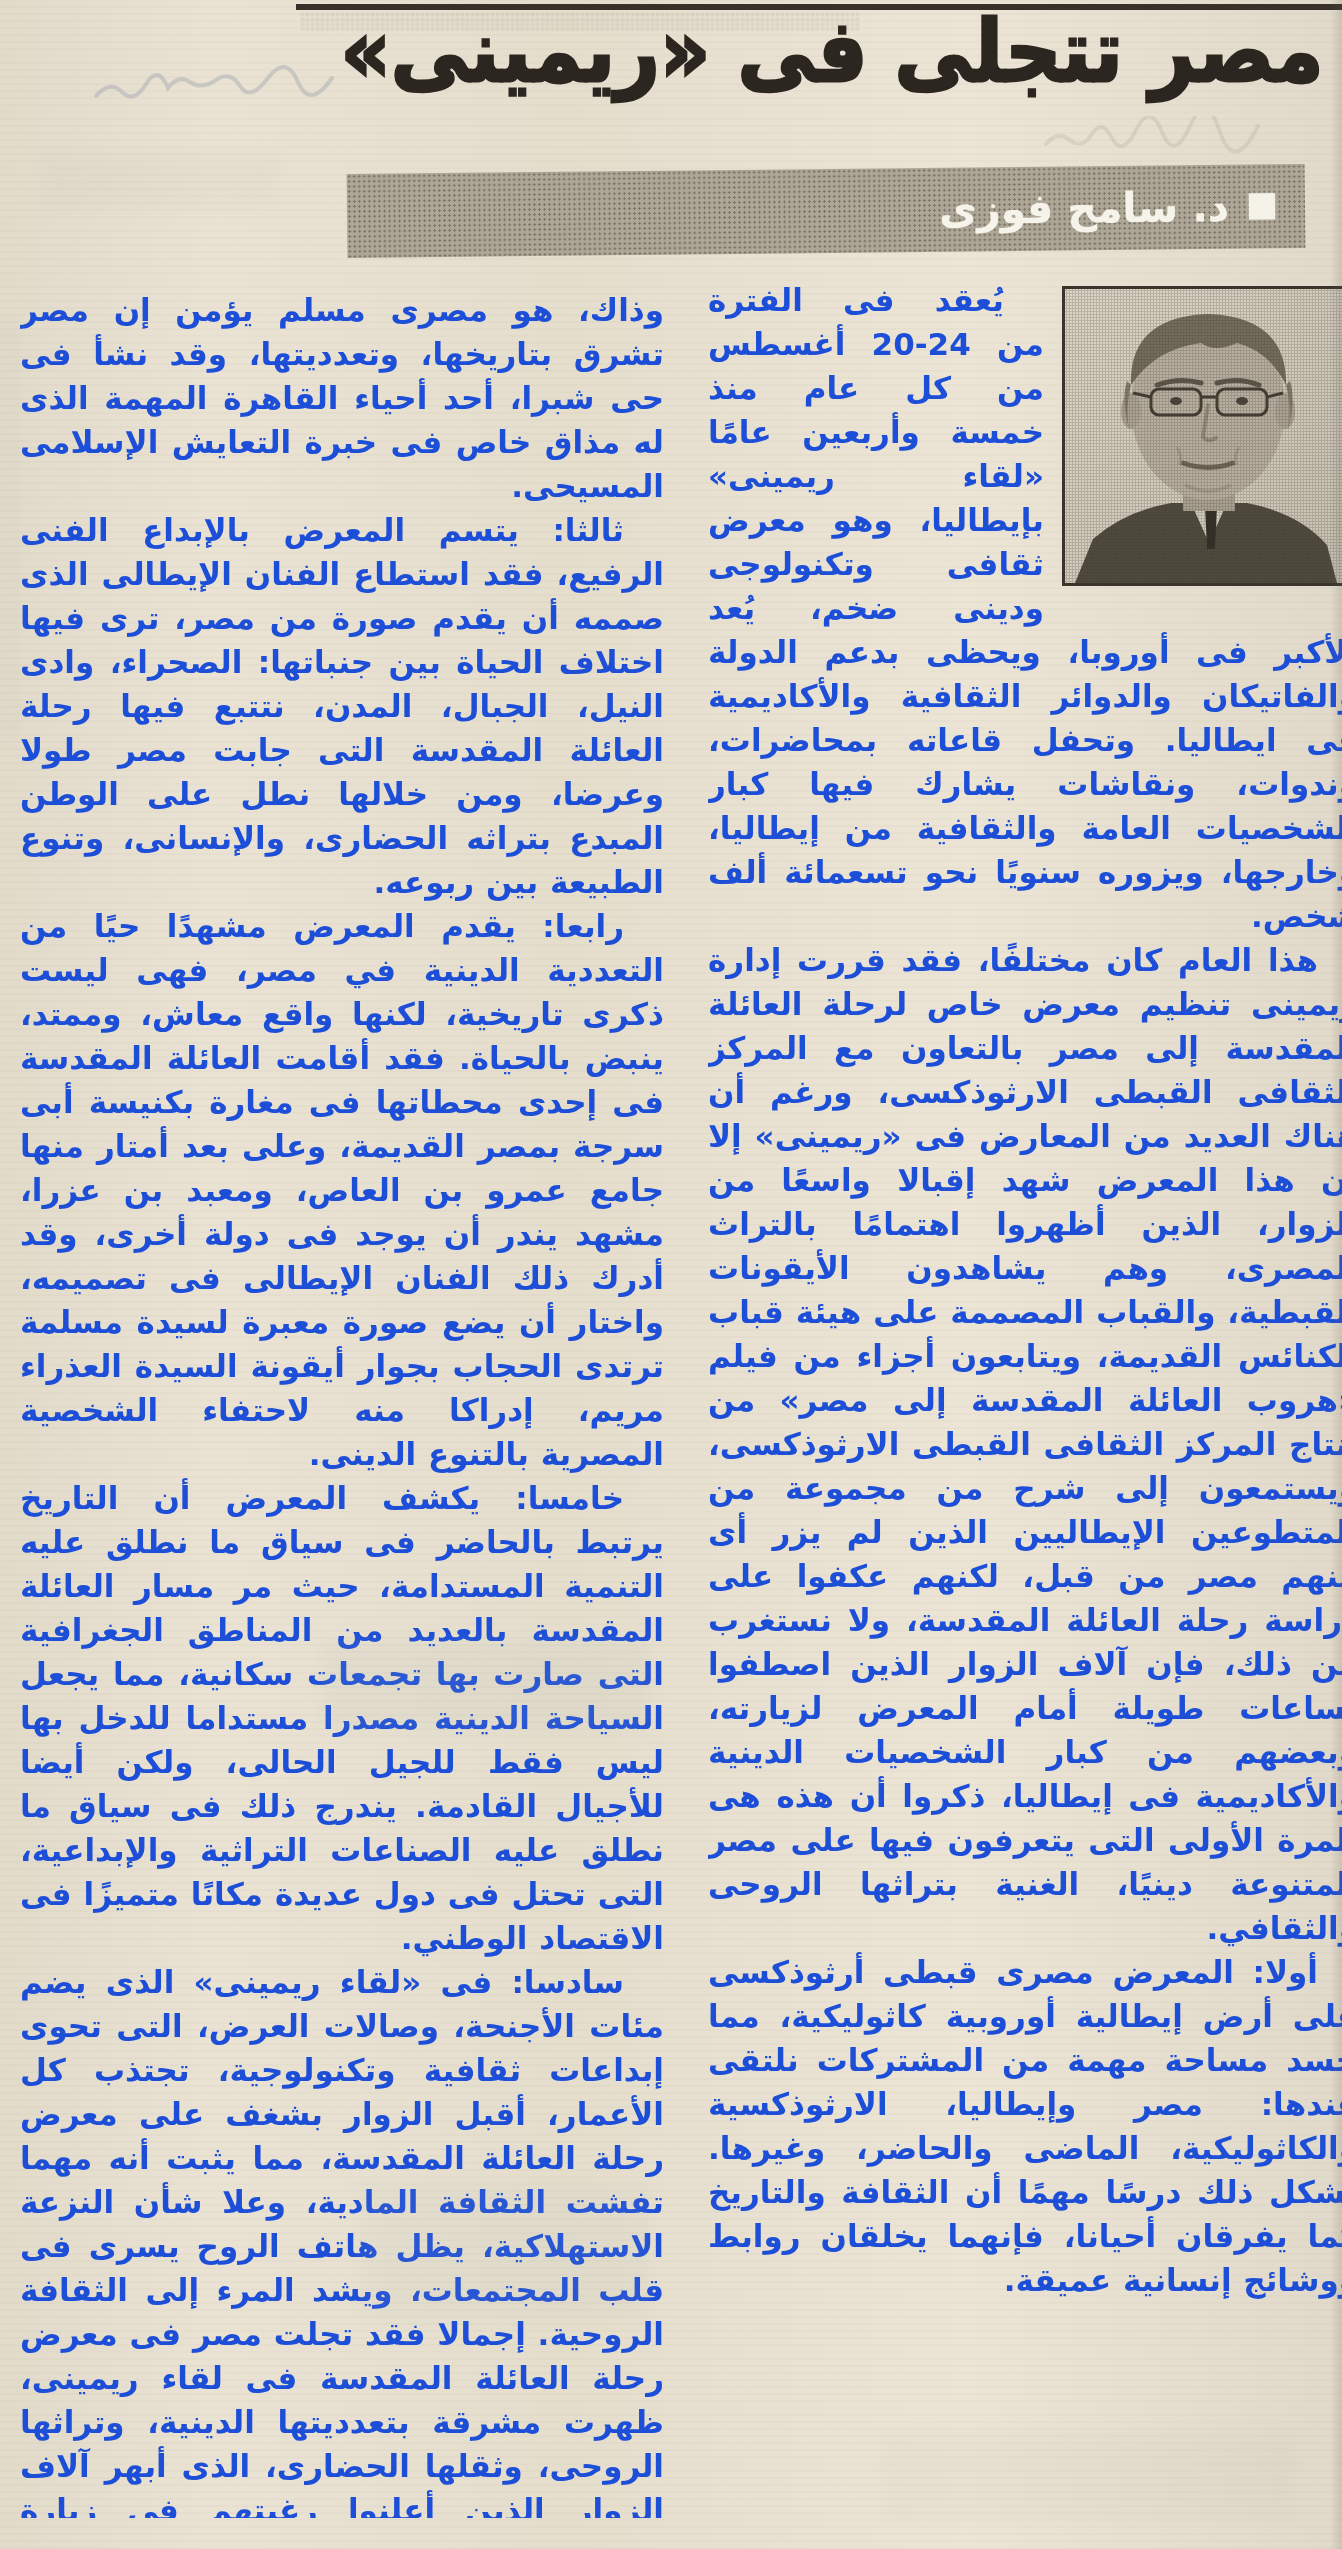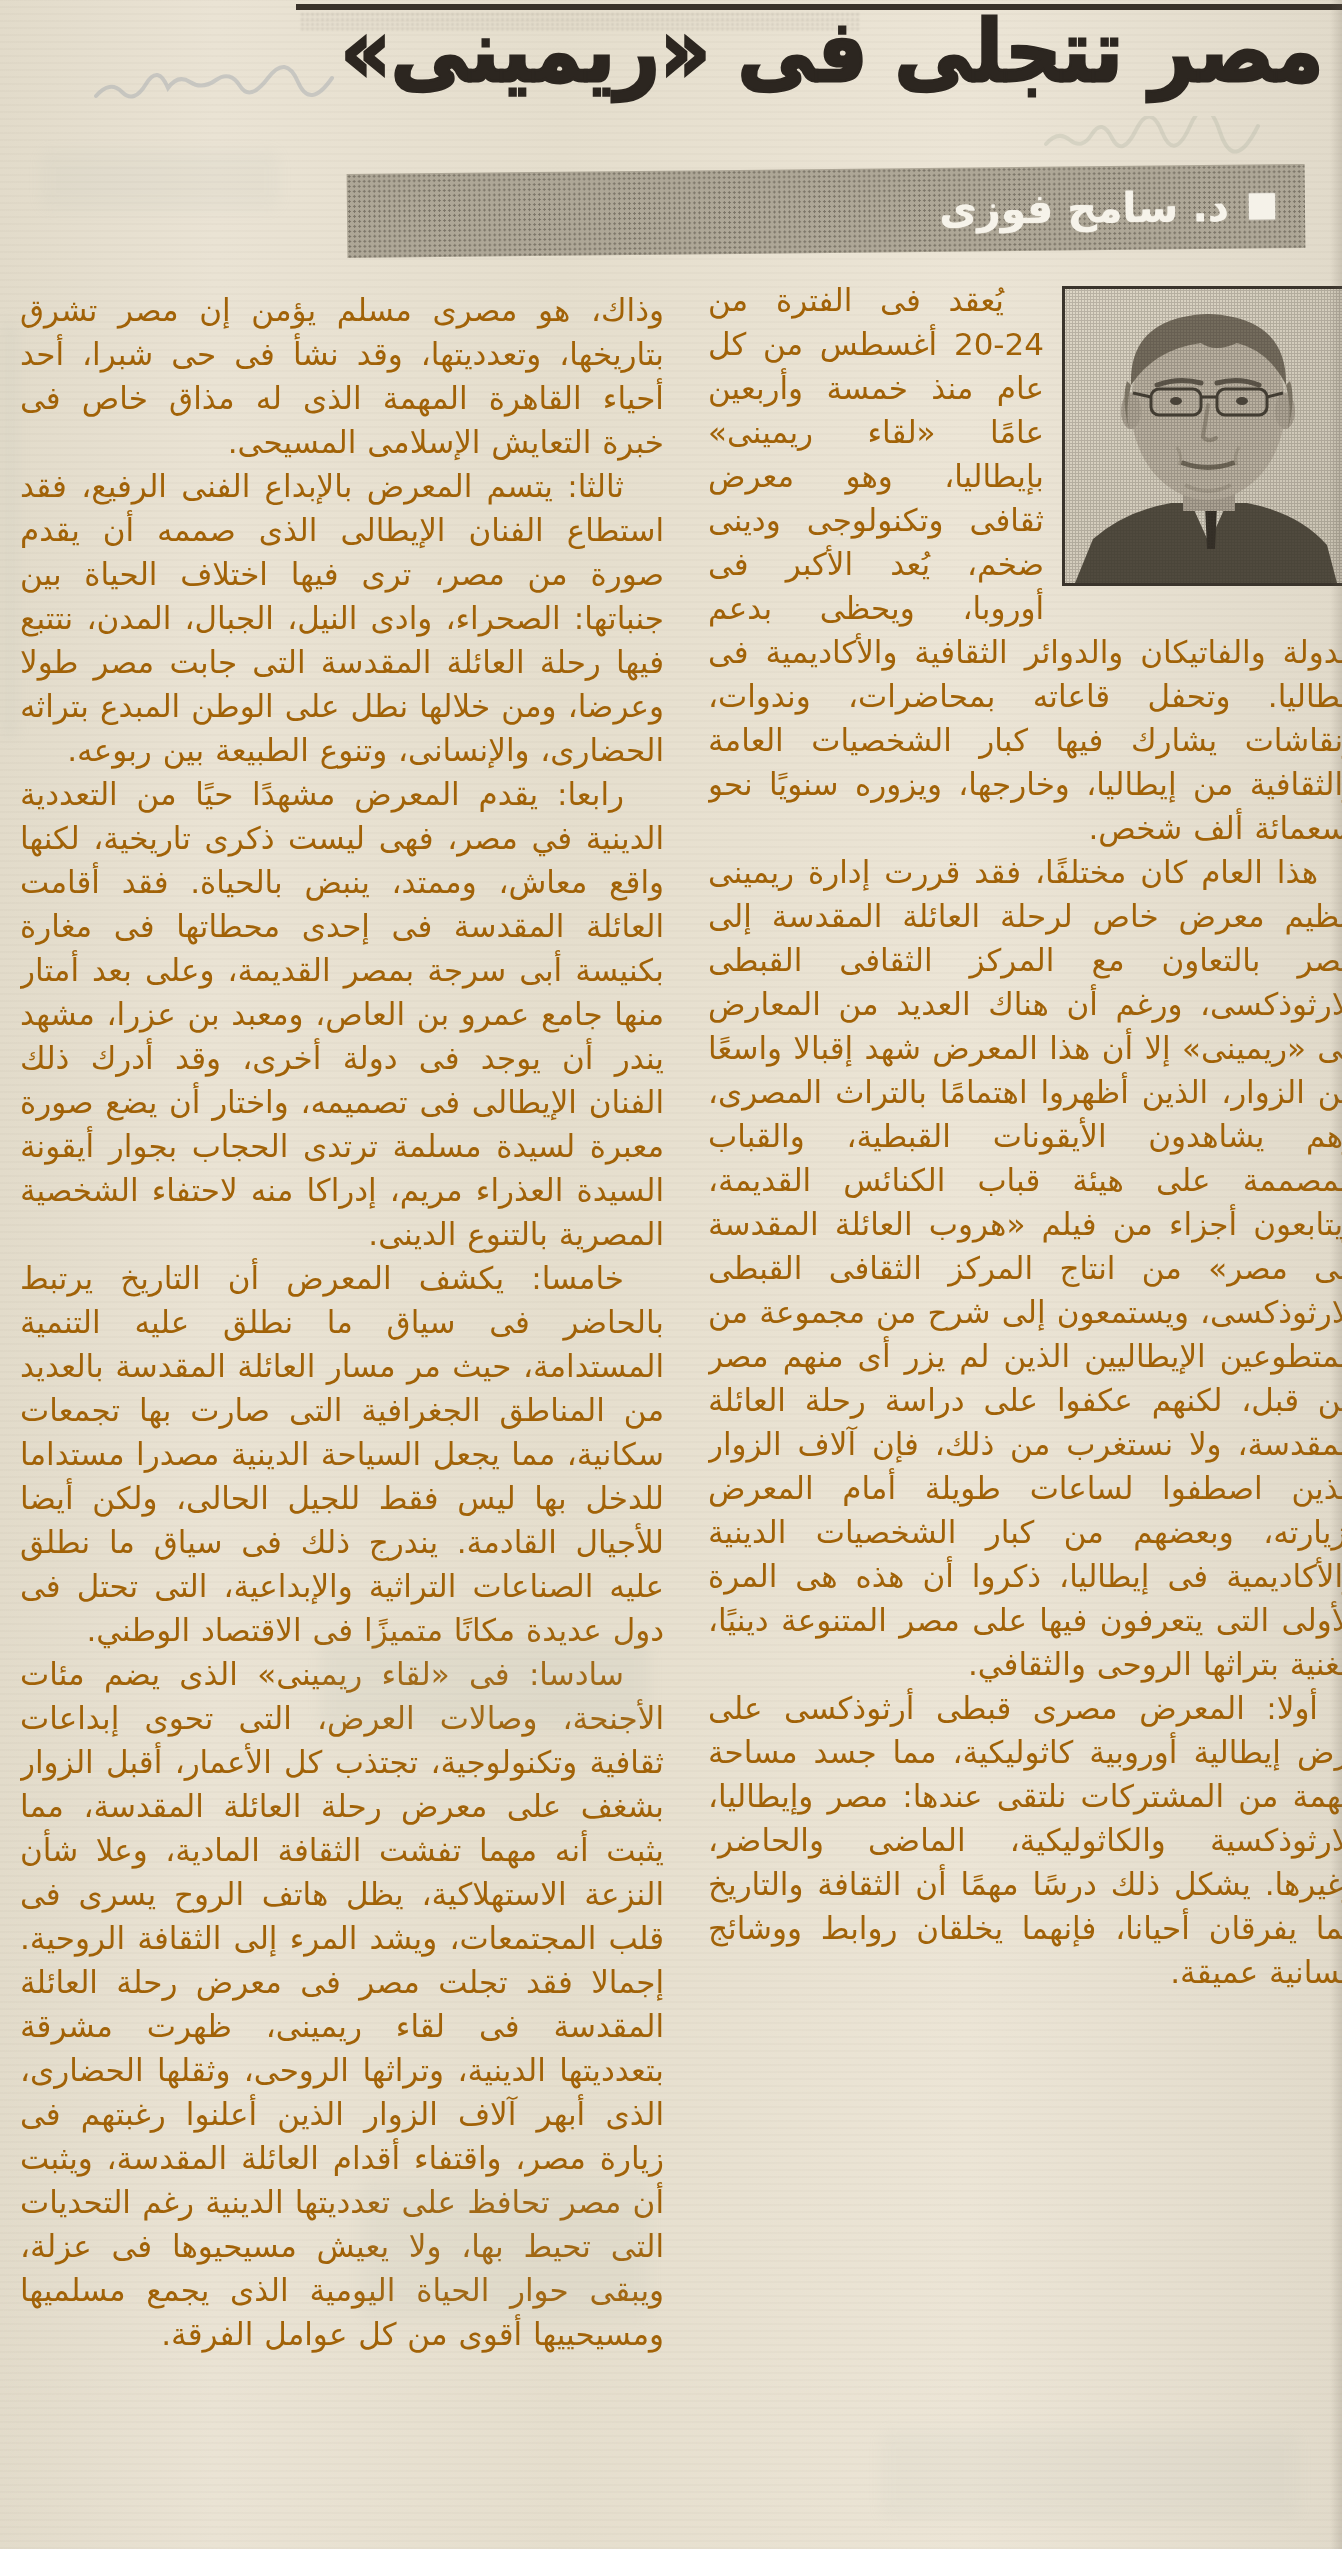--- a/index.html
+++ b/index.html
@@ -31,21 +31,21 @@
     background-image:radial-gradient(circle,rgba(74,68,58,.5) 1px,transparent 1.35px);
     background-size:5px 5px;
     transform:rotate(-.6deg);
     display:flex;align-items:center;justify-content:flex-start;gap:20px;padding:0 30px;
   }
   .byline-bullet{width:26px;height:26px;background:#f5f2e9;display:inline-block;box-shadow:0 0 2px rgba(255,255,255,.7);}
   .byline-author{color:#f6f3ea;font-size:41px;font-weight:bold;text-shadow:0 0 1px #f6f3ea;white-space:nowrap;}
 
   .col{
     position:absolute;direction:rtl;text-align:justify;overflow:hidden;
-    font-size:31px;line-height:44px;font-weight:normal;color:#a16207;
+    font-size:31px;line-height:44px;font-weight:bold;color:#1d4ed8;
     word-spacing:1px;
   }
   .col-right{left:708px;width:650px;top:278px;height:2130px;}
   .col-left{left:20px;width:644px;top:288px;height:2230px;}
   .p{margin:0;text-indent:40px;}
   .p.noindent{text-indent:0;}
 
   .photo{
     float:right;width:292px;height:300px;box-sizing:border-box;margin:8px 4px 12px 18px;
     border:3px solid #3a342c;background:#d6cfbf;position:relative;

